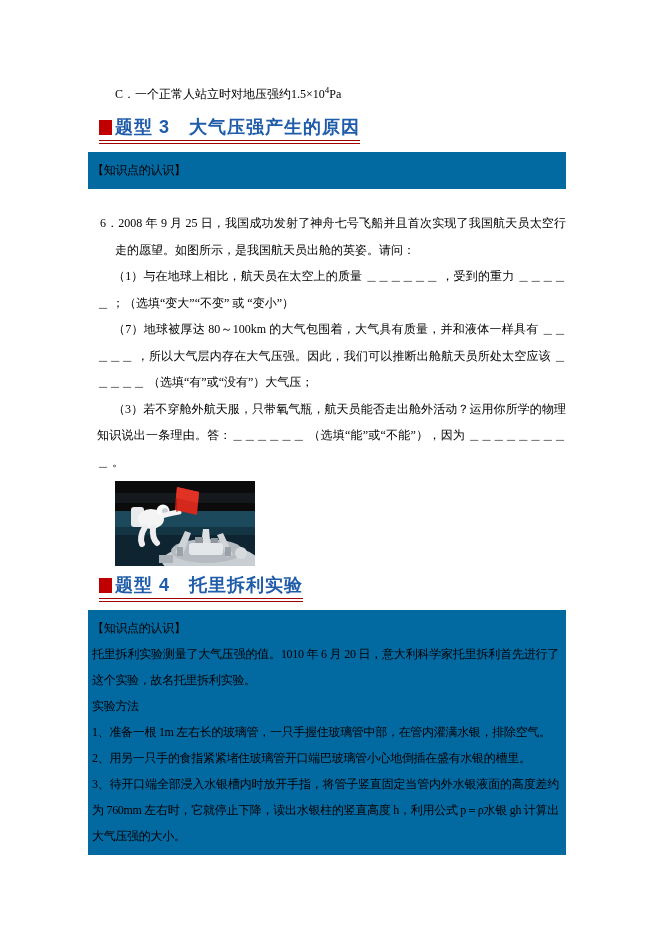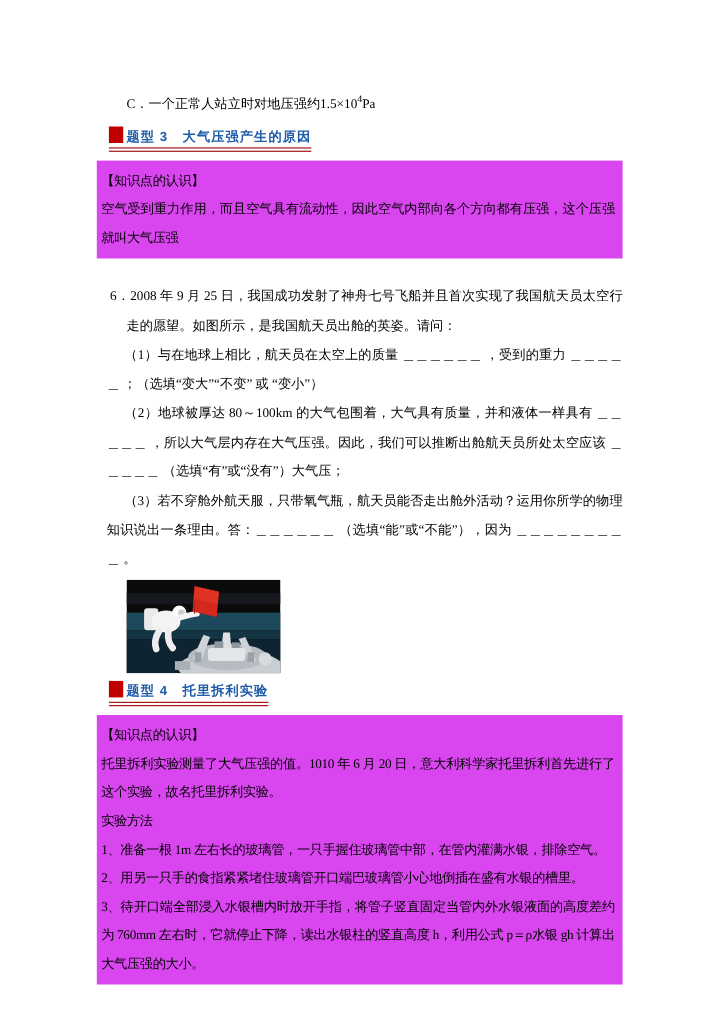--- a/index.html
+++ b/index.html
@@ -20,31 +20,31 @@
   .option{white-space:nowrap;}
   .option sup{font-size:9px;}
   
   .heading-row{margin:7px 0 8px 11px;}
   .heading{
     display:inline-block;
     border-bottom:4px double #a00000;
     padding-bottom:1px;
     font-family:"Liberation Sans","DejaVu Sans",sans-serif;
     font-weight:bold;
-    font-size:12px;
+    font-size:18px;
     color:#1f5ca9;
     letter-spacing:1px;
   }
   .red-square{
     display:inline-block;width:13px;height:15px;
     background:#c00000;margin-right:3px;vertical-align:-2px;
   }
   
   .kb{
-    background:#d946ef;
+    background:#0369a1;
     padding:5px 7px 6px 4px;
     line-height:26px;
     text-align:justify;
     letter-spacing:-0.3px;
   }
   .kb p{margin:0;}
   
   .question{margin-top:21px;line-height:26.5px;text-align:justify;}
   .question p{margin:0;}
   .q-intro{padding-left:27px;text-indent:-15px;}
@@ -65,27 +65,26 @@
     <div class="options">
       <div class="option"><span>C．一个正常人站立时对地压强约1.5×10</span><sup>4</sup><span>Pa</span></div>
     </div>
 
     <div class="heading-row">
       <span class="heading"><span class="red-square"></span><span>题型 3　大气压强产生的原因</span></span>
     </div>
 
     <div class="kb">
       <p>【知识点的认识】</p>
-      <p>空气受到重力作用，而且空气具有流动性，因此空气内部向各个方向都有压强，这个压强就叫大气压强</p>
     </div>
 
     <div class="question">
       <p class="q-intro">6．2008 年 9 月 25 日，我国成功发射了神舟七号飞船并且首次实现了我国航天员太空行走的愿望。如图所示，是我国航天员出舱的英姿。请问：</p>
       <p class="q-part">（1）与在地球上相比，航天员在太空上的质量 ＿＿＿＿＿＿ ，受到的重力 ＿＿＿＿＿ ；（选填“变大”“不变” 或 “变小”）</p>
-      <p class="q-part">（2）地球被厚达 80～100km 的大气包围着，大气具有质量，并和液体一样具有 ＿＿＿＿＿ ，所以大气层内存在大气压强。因此，我们可以推断出舱航天员所处太空应该 ＿＿＿＿＿ （选填“有”或“没有”）大气压；</p>
+      <p class="q-part">（7）地球被厚达 80～100km 的大气包围着，大气具有质量，并和液体一样具有 ＿＿＿＿＿ ，所以大气层内存在大气压强。因此，我们可以推断出舱航天员所处太空应该 ＿＿＿＿＿ （选填“有”或“没有”）大气压；</p>
       <p class="q-part">（3）若不穿舱外航天服，只带氧气瓶，航天员能否走出舱外活动？运用你所学的物理知识说出一条理由。答：＿＿＿＿＿＿ （选填“能”或“不能”），因为 ＿＿＿＿＿＿＿＿＿ 。</p>
     </div>
 
     <svg class="photo" viewBox="0 0 140 85" aria-hidden="true">
       <rect x="0" y="0" width="140" height="85" fill="#0b0b0c"></rect>
       <rect x="0" y="12" width="140" height="10" fill="#15181c"></rect>
       <rect x="0" y="30" width="140" height="16" fill="#1c4a5c"></rect>
       <rect x="0" y="46" width="140" height="8" fill="#133544"></rect>
       <rect x="0" y="54" width="140" height="31" fill="#0e2430"></rect>
 

